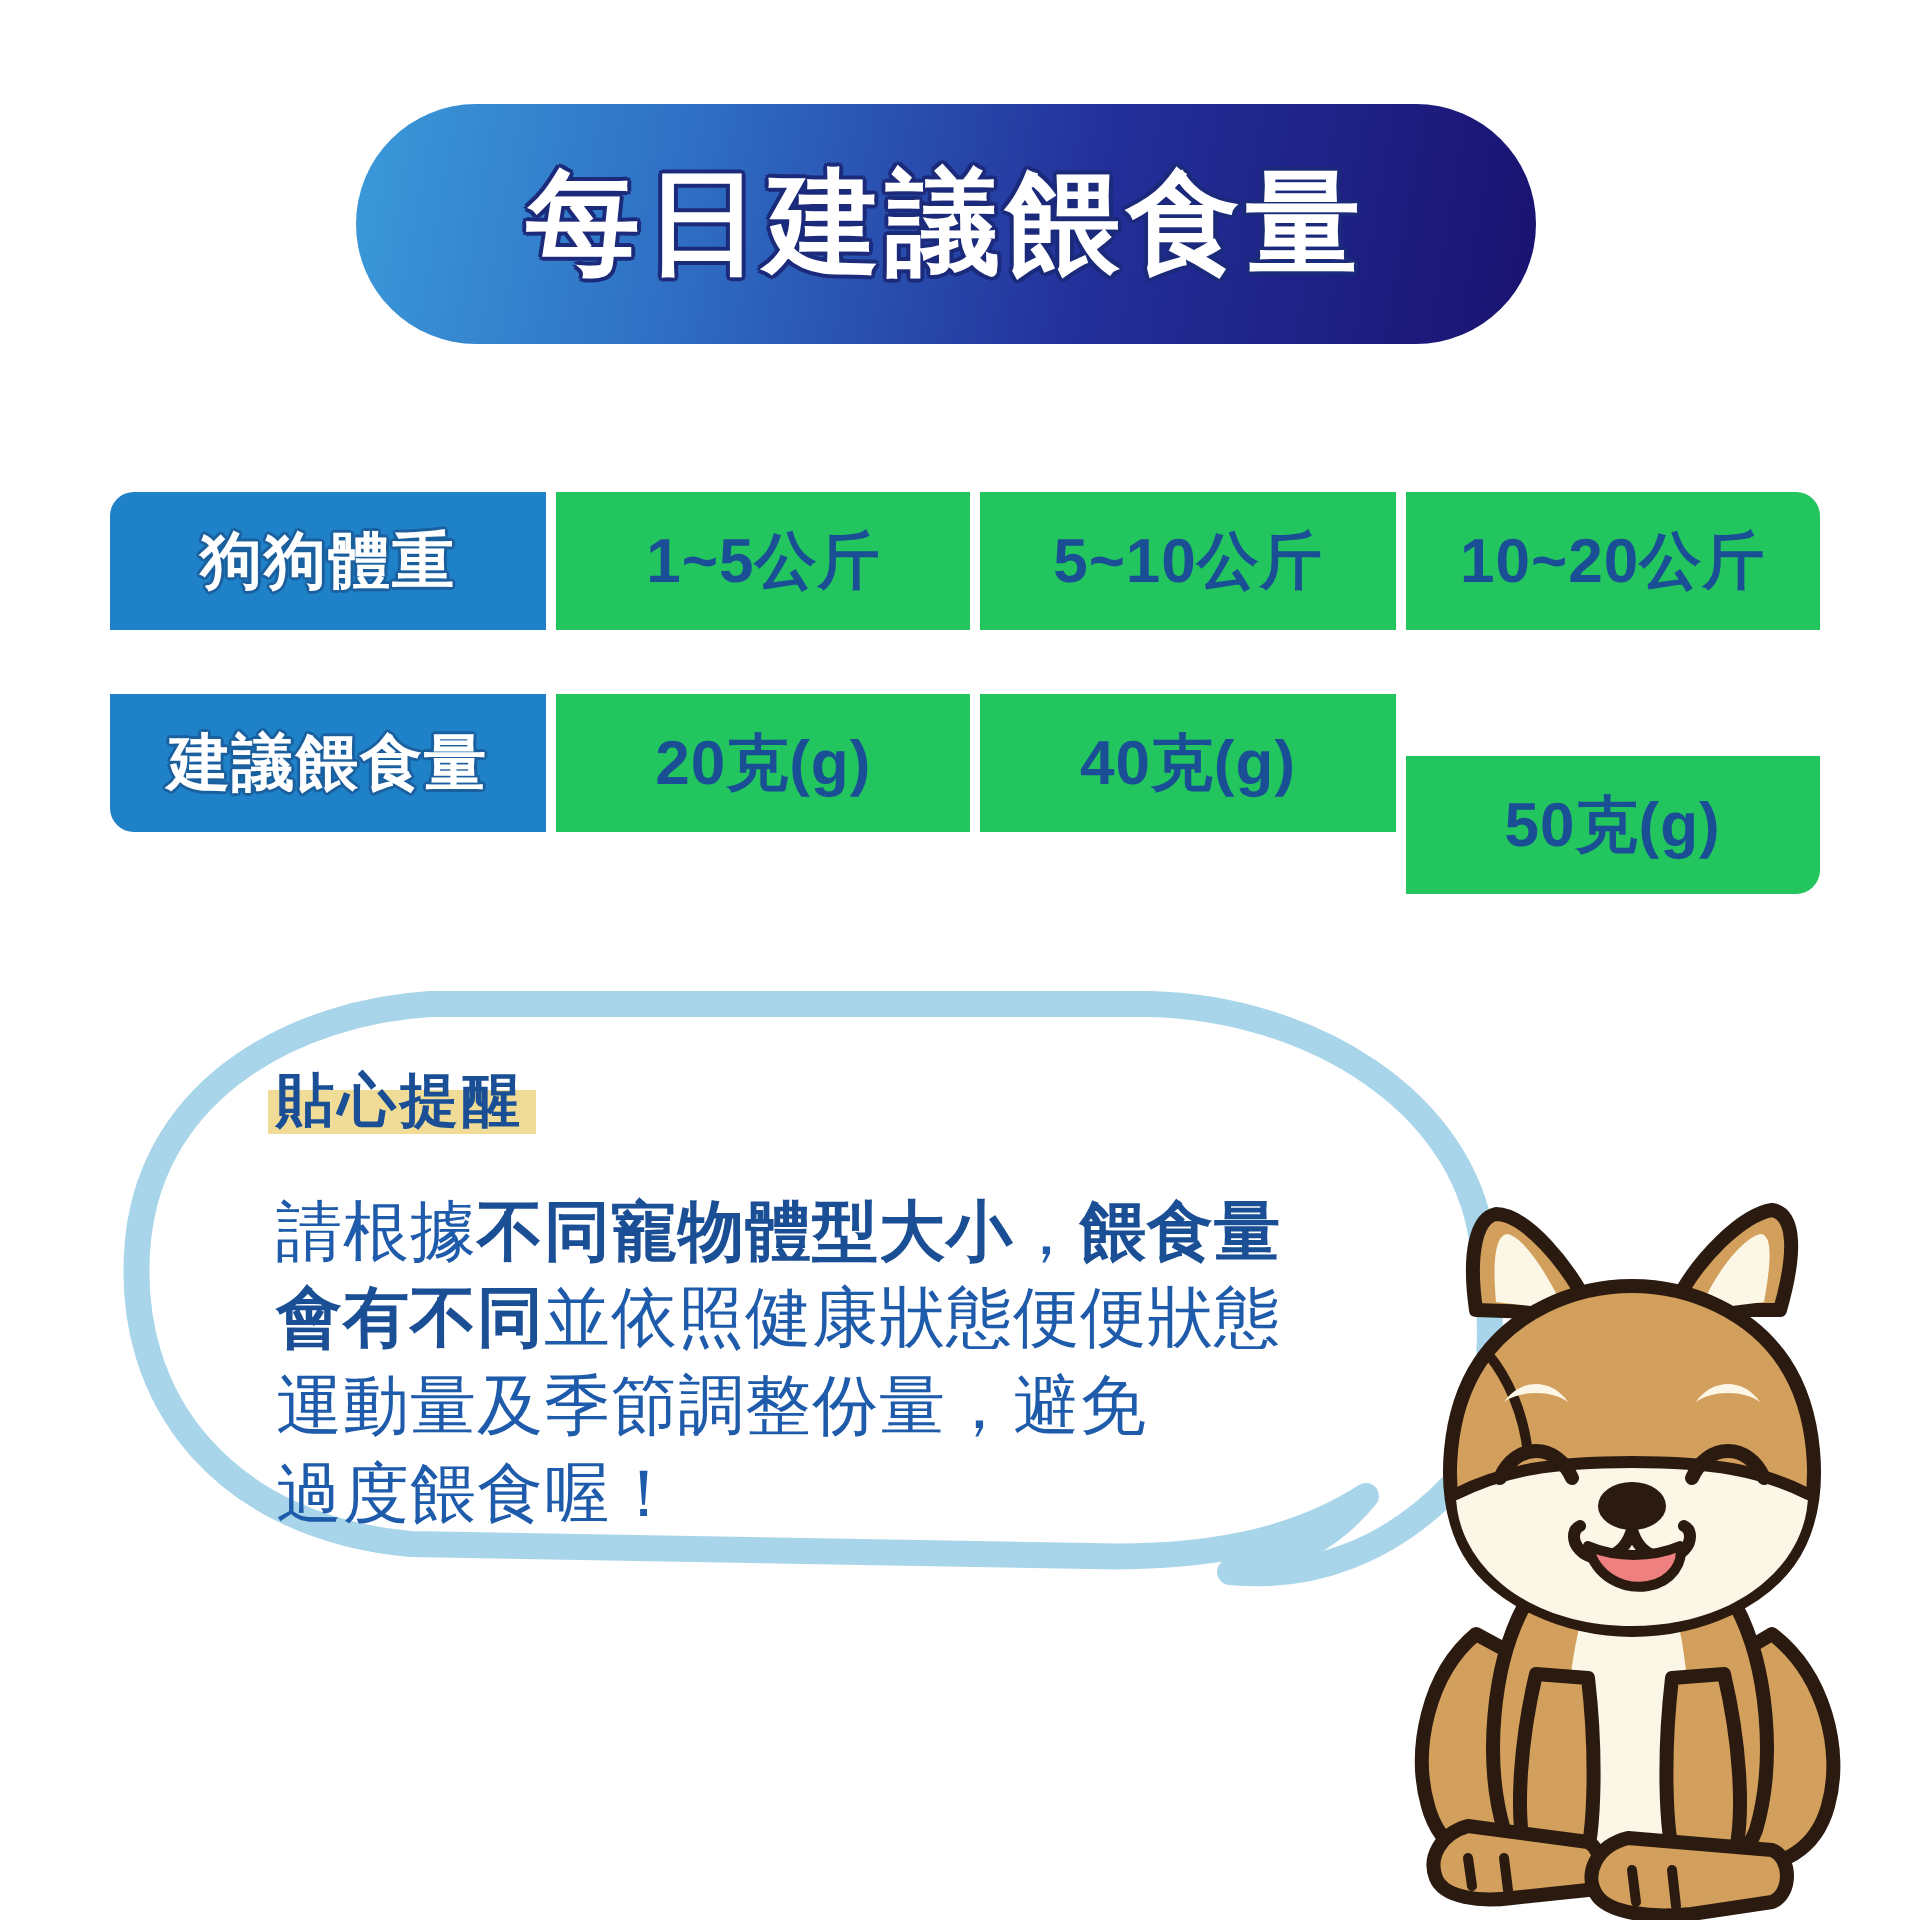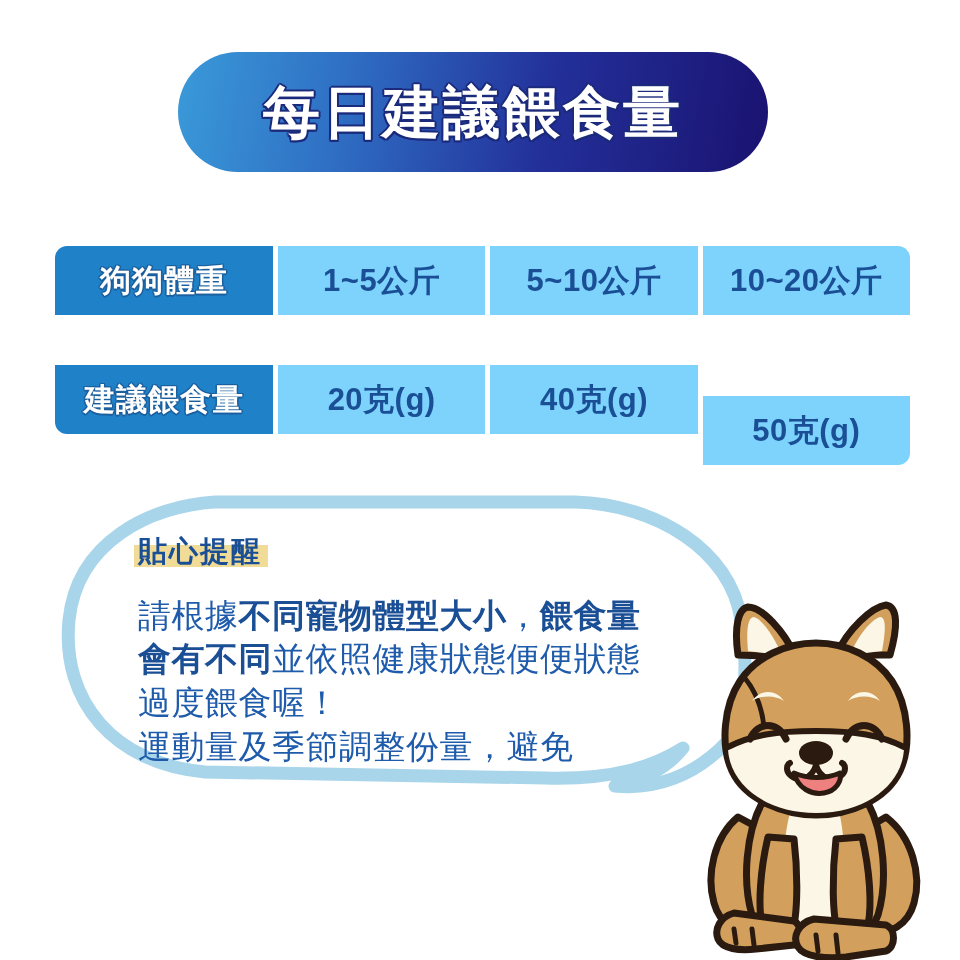--- a/index.html
+++ b/index.html
@@ -50,21 +50,21 @@
     height: 196px;
   }
   .table-row {
     position: absolute;
     left: 0;
     width: 100%;
     height: 69px;
     display: flex;
   }
   #table-row-weight { top: 0; }
-  #table-row-amount { top: 119px; }
+  #table-row-amount { top: 101px; }
 
   .cell {
     display: flex;
     align-items: center;
     justify-content: center;
     box-sizing: border-box;
     height: 100%;
   }
   .cell-header {
     width: 218px;
@@ -72,21 +72,21 @@
     color: #ffffff;
     font-size: 31px;
     font-weight: bold;
     letter-spacing: 1px;
     text-shadow:
       1.5px 0 0 #1a5f9e, -1.5px 0 0 #1a5f9e, 0 1.5px 0 #1a5f9e, 0 -1.5px 0 #1a5f9e,
       1px 1px 0 #1a5f9e, -1px 1px 0 #1a5f9e, 1px -1px 0 #1a5f9e, -1px -1px 0 #1a5f9e;
   }
   .cell-data {
     flex: 1;
-    background: #7dd3fc;
+    background: #22c55e;
     color: #1a4f96;
     font-size: 31px;
     font-weight: bold;
     margin-left: 5px;
     letter-spacing: 0.5px;
   }
   
   #table-row-weight .cell-header { border-radius: 12px 0 0 0; }
   #table-row-amount .cell-header { border-radius: 0 0 0 12px; }
   #table-row-weight .cell-data:last-child { border-radius: 0 12px 0 0; }
@@ -189,22 +189,22 @@
 <div id="bubble-content">
 
   <div id="tip-heading-wrap">
     <div id="tip-highlight"></div>
     <div id="tip-heading">貼心提醒</div>
   </div>
 
   <div id="tip-body">
     <div><span class="reg">請根據</span><b>不同寵物體型大小</b><span class="reg">，</span><b>餵食量</b></div>
     <div><b>會有不同</b><span class="reg">並依照健康狀態便便狀態</span></div>
+    <div>運動量及季節調整份量，避免</div>
     <div>過度餵食喔！</div>
-    <div>運動量及季節調整份量，避免</div>
   </div>
 
 </div>
 
 <svg id="dog-illustration" viewBox="0 0 280 380">
   <g stroke="#2b1a10" stroke-width="7" stroke-linejoin="round" stroke-linecap="round" fill="none">
 
     <path d="M 48 232
              C 24 252, 16 290, 24 318
              C 30 340, 48 350, 70 348

